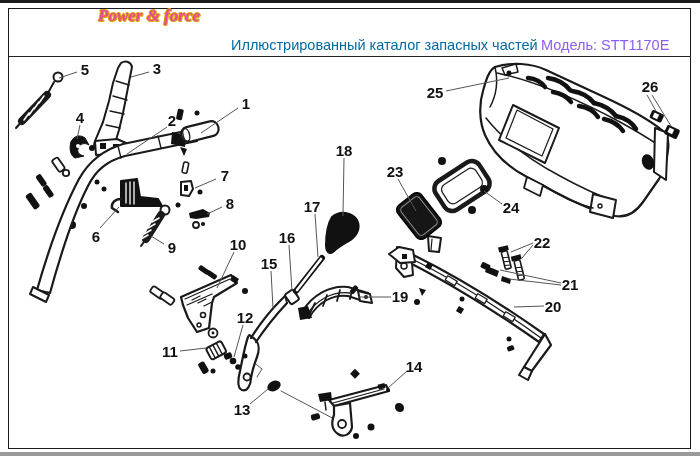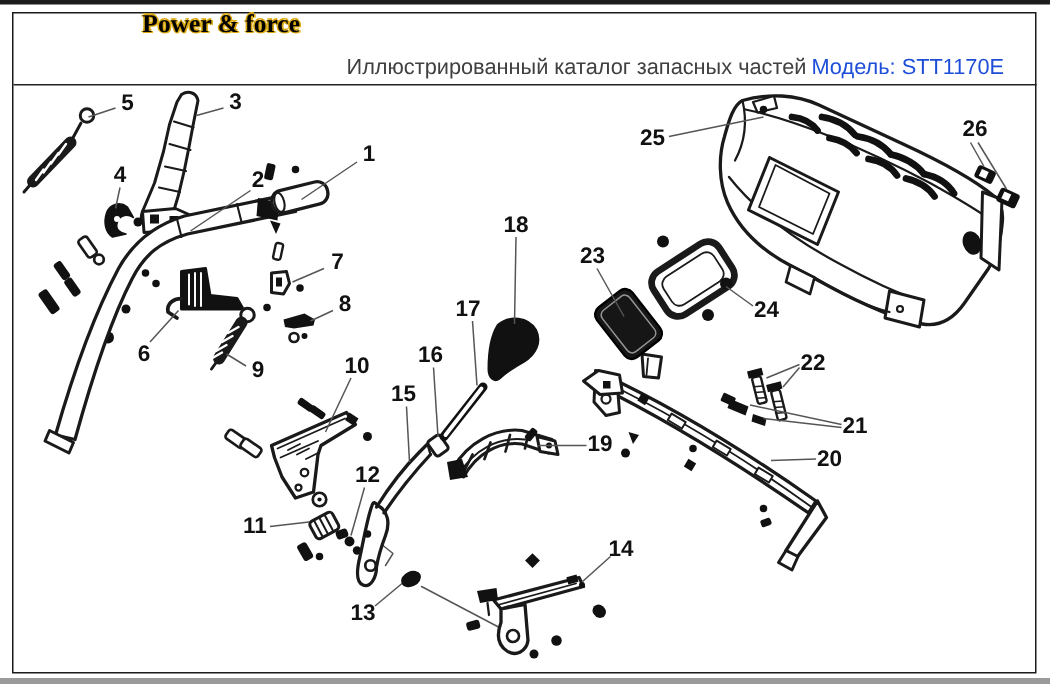--- a/index.html
+++ b/index.html
@@ -15,29 +15,29 @@
   }
   .logo{position:absolute;left:36px;top:9px;width:170px;}
   .brand-line{
     font-family:"Liberation Serif",serif;font-style:italic;font-weight:bold;
     font-size:25px;line-height:26px;color:#141414;letter-spacing:-1px;white-space:nowrap;
   }
   .brand-line .bigc{font-size:33px;}
   .brand-reg{font-size:9px;vertical-align:13px;letter-spacing:0;}
   .brand-sub{
     margin-top:-3px;text-align:right;padding-right:6px;
-    font-family:"Liberation Serif",serif;font-weight:bold;
-    font-size:17px;color:#000000;letter-spacing:0px;
+    font-family:"Liberation Serif",serif;font-style:italic;font-weight:bold;
+    font-size:17px;color:#ec4899;letter-spacing:0px;
     text-shadow:0 0 1px #d9a810,1px 0 0 #d9a810,-1px 0 0 #d9a810,0 1px 0 #d9a810,0 -1px 0 #d9a810,1px 1px 0 #e6b914;
   }
   .catalog-title{
-    position:absolute;left:231px;top:37px;font-size:14.5px;color:#404040;white-space:nowrap;
+    position:absolute;left:231px;top:37px;font-size:14.5px;color:#0369a1;white-space:nowrap;
   }
   .model-label{
-    position:absolute;left:541px;top:37px;font-size:14.5px;color:#1d4ed8;white-space:nowrap;text-align:center;
+    position:absolute;left:541px;top:37px;font-size:14.5px;color:#8b5cf6;white-space:nowrap;text-align:center;
   }
   .header-rule{position:absolute;left:9px;top:56px;width:682px;height:0;border-top:1.6px solid #222;}
   svg.diagram{position:absolute;left:0;top:0;width:700px;height:456px;}
 </style>
 </head>
 <body>
 
 <div class="top-strip"></div>
 <div class="page-border"></div>
 

